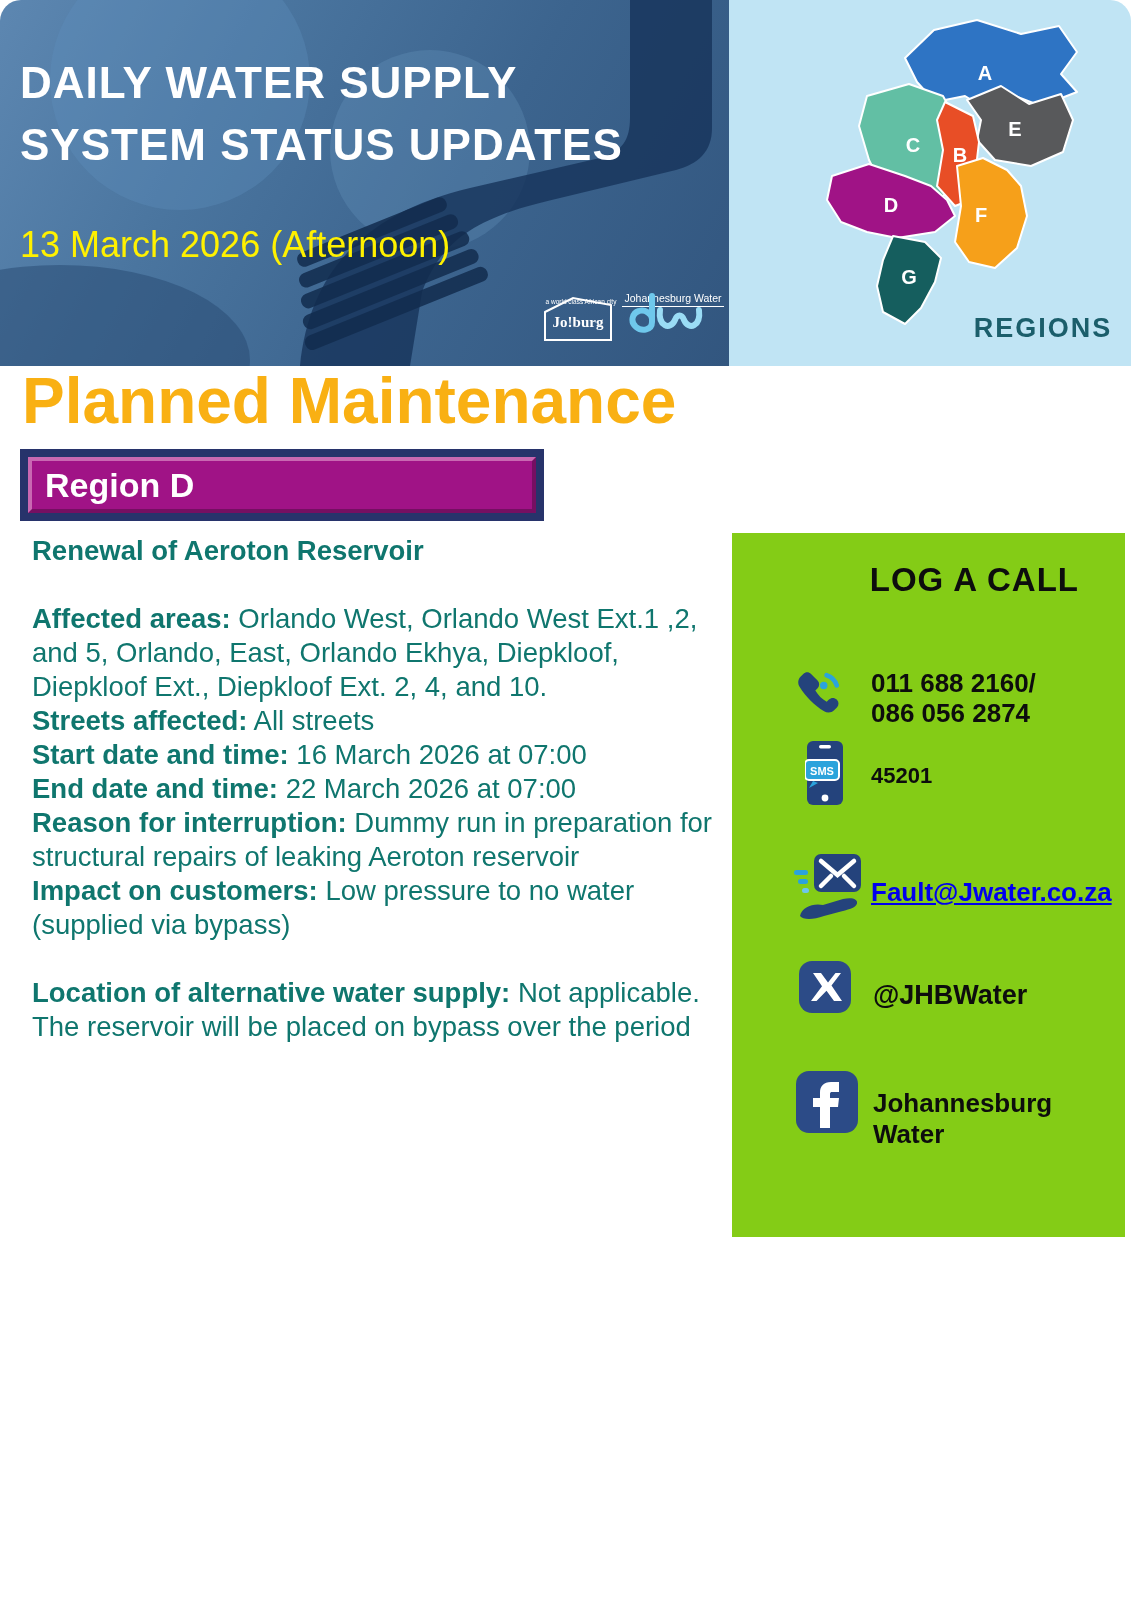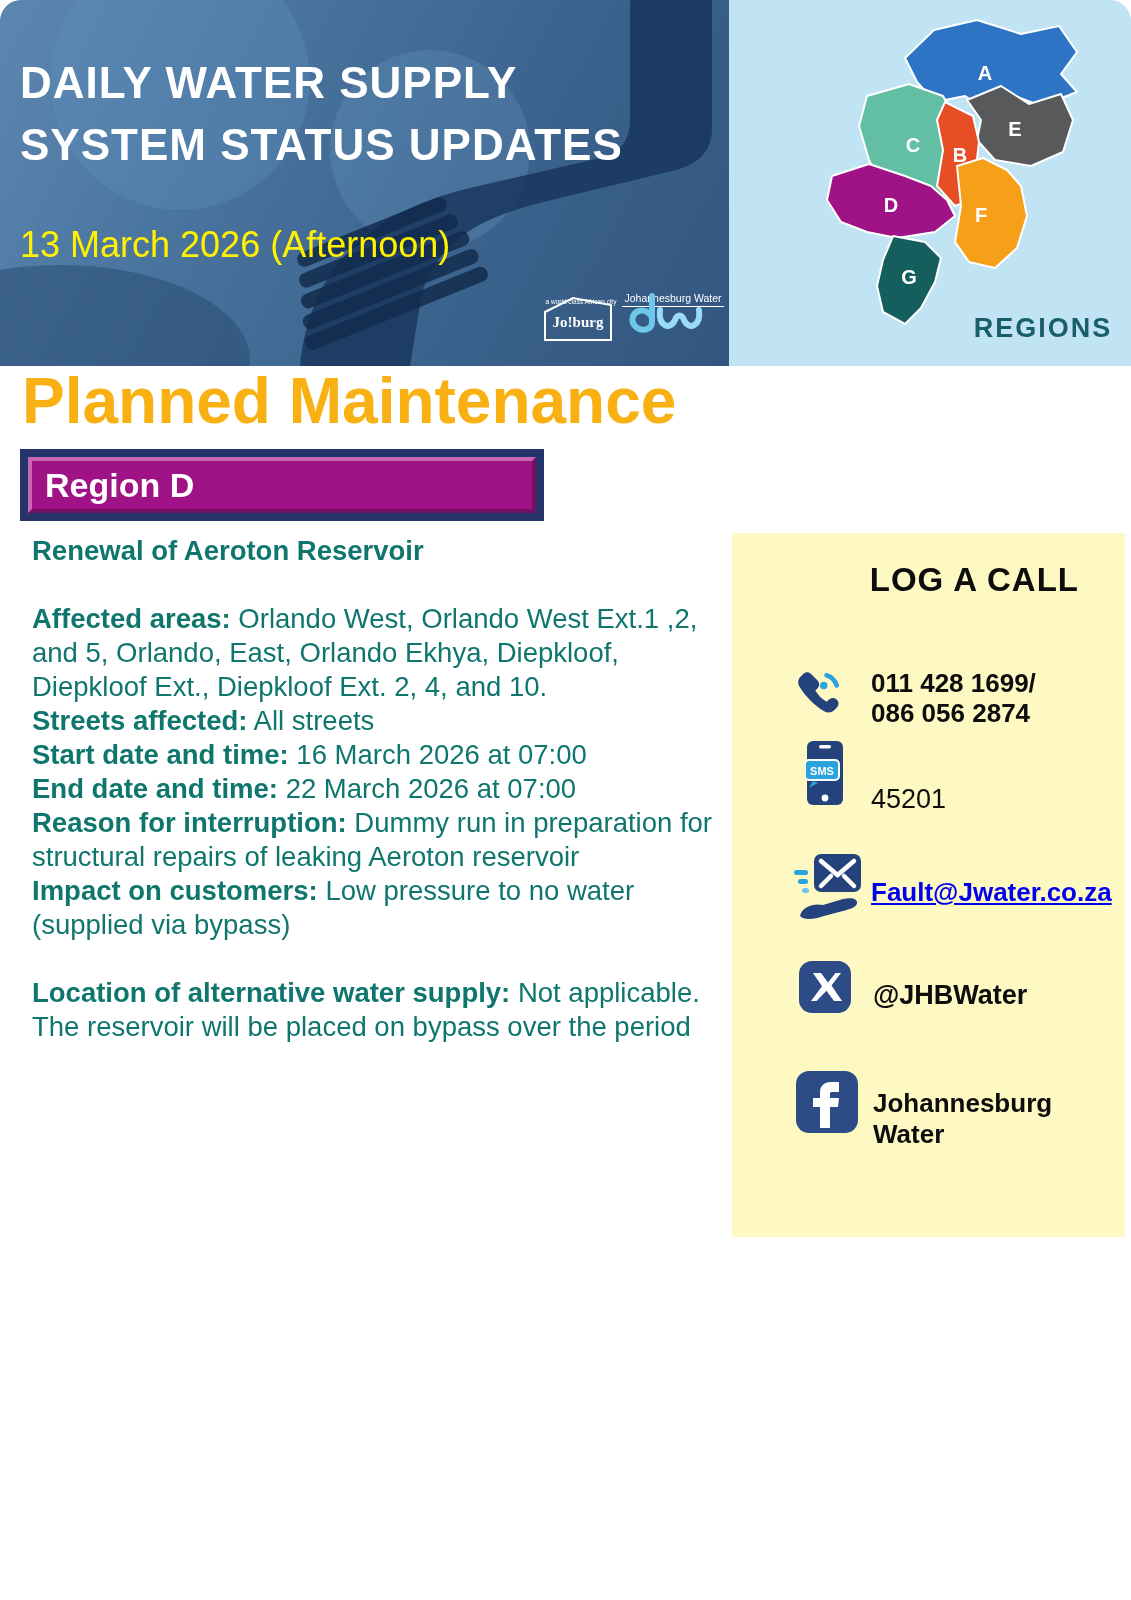--- a/index.html
+++ b/index.html
@@ -34,26 +34,26 @@
                        line-height:42px;padding:3px 0 3px 13px;}
 
   
   .notice{position:absolute;left:32px;top:534px;width:700px;color:#0f766e;
           font-size:27.5px;line-height:34px;}
   .notice b{font-weight:bold;}
   .notice-title{font-weight:bold;}
   .vgap{height:34px;}
 
   
-  .sidebar{position:absolute;left:732px;top:533px;width:393px;height:704px;background:#fef9c3;}
+  .sidebar{position:absolute;left:732px;top:533px;width:393px;height:704px;background:#84cc16;}
   .sidebar .abs{position:absolute;}
   .lac-title{left:0;right:46px;top:28px;text-align:right;color:#0d0d0d;
              font-size:33px;font-weight:bold;letter-spacing:1px;}
   .txt-phone{left:139px;top:135px;font-size:26px;font-weight:bold;line-height:30px;color:#0d0d0d;}
-  .txt-sms{left:139px;top:230px;font-size:27px;font-weight:normal;color:#0d0d0d;margin-top:21px;}
+  .txt-sms{left:139px;top:230px;font-size:22px;font-weight:bold;color:#0d0d0d;}
   .txt-email{left:139px;top:344px;font-size:26px;font-weight:bold;color:#0000ee;
              text-decoration:underline;}
   .txt-x{left:141px;top:447px;font-size:27px;font-weight:bold;color:#0d0d0d;}
   .txt-fb{left:141px;top:555px;font-size:26px;font-weight:bold;color:#0d0d0d;}
 
   
   .footer-drop{position:absolute;left:428px;top:1537px;width:48px;height:75px;}
   .slogan{position:absolute;left:505px;top:1546px;font-size:34px;font-weight:bold;
           color:#4d4d4d;white-space:nowrap;}
   .slogan .hl{color:#f5a21b;}
@@ -147,21 +147,21 @@
 
   <div class="sidebar">
     <div class="abs lac-title">LOG A CALL</div>
 
     <svg class="abs" style="left:60px;top:131px;" width="56" height="56" viewBox="0 0 60 60">
       <path d="M47.9 38.1c-2.3-2.3-6-2.3-8.3 0l-2.4 2.4c-5-2.9-9.3-7.2-12.2-12.2l2.4-2.4c2.3-2.3 2.3-6 0-8.3l-7-7c-2.3-2.3-6-2.3-8.3 0l-3 3c-2.8 2.8-3.2 7.3-1 10.7 6.6 10.6 15.7 19.7 26.3 26.3 3.4 2.2 7.9 1.8 10.7-1l3-3c2.3-2.3 2.3-6 0-8.3z" fill="#24437c"></path>
       <path d="M37 12 a17 17 0 0 1 11 11" fill="none" stroke="#2ba3dc" stroke-width="5" stroke-linecap="round"></path>
       <circle cx="34" cy="23" r="4" fill="#2ba3dc"></circle>
     </svg>
     <div class="abs txt-phone">
-      <div>011 428 1699/</div>
+      <div>011 688 2160/</div>
       <div>086 056 2874</div>
     </div>
 
     <svg class="abs" style="left:73px;top:205px;" width="40" height="70" viewBox="0 0 40 70">
       <rect x="2" y="3" width="36" height="64" rx="6" fill="#24437c"></rect>
       <rect x="14" y="7" width="12" height="3.5" rx="1.7" fill="#ffffff"></rect>
       <circle cx="20" cy="60" r="3.4" fill="#ffffff"></circle>
       <rect x="0" y="22" width="34" height="20" rx="4" fill="#2ba3dc" stroke="#ffffff" stroke-width="2"></rect>
       <path d="M8 43 L4 50 L13 45 Z" fill="#2ba3dc"></path>
       <text x="17" y="37" text-anchor="middle" fill="#ffffff" font-size="11" font-weight="bold" font-family="Liberation Sans, sans-serif">SMS</text>

